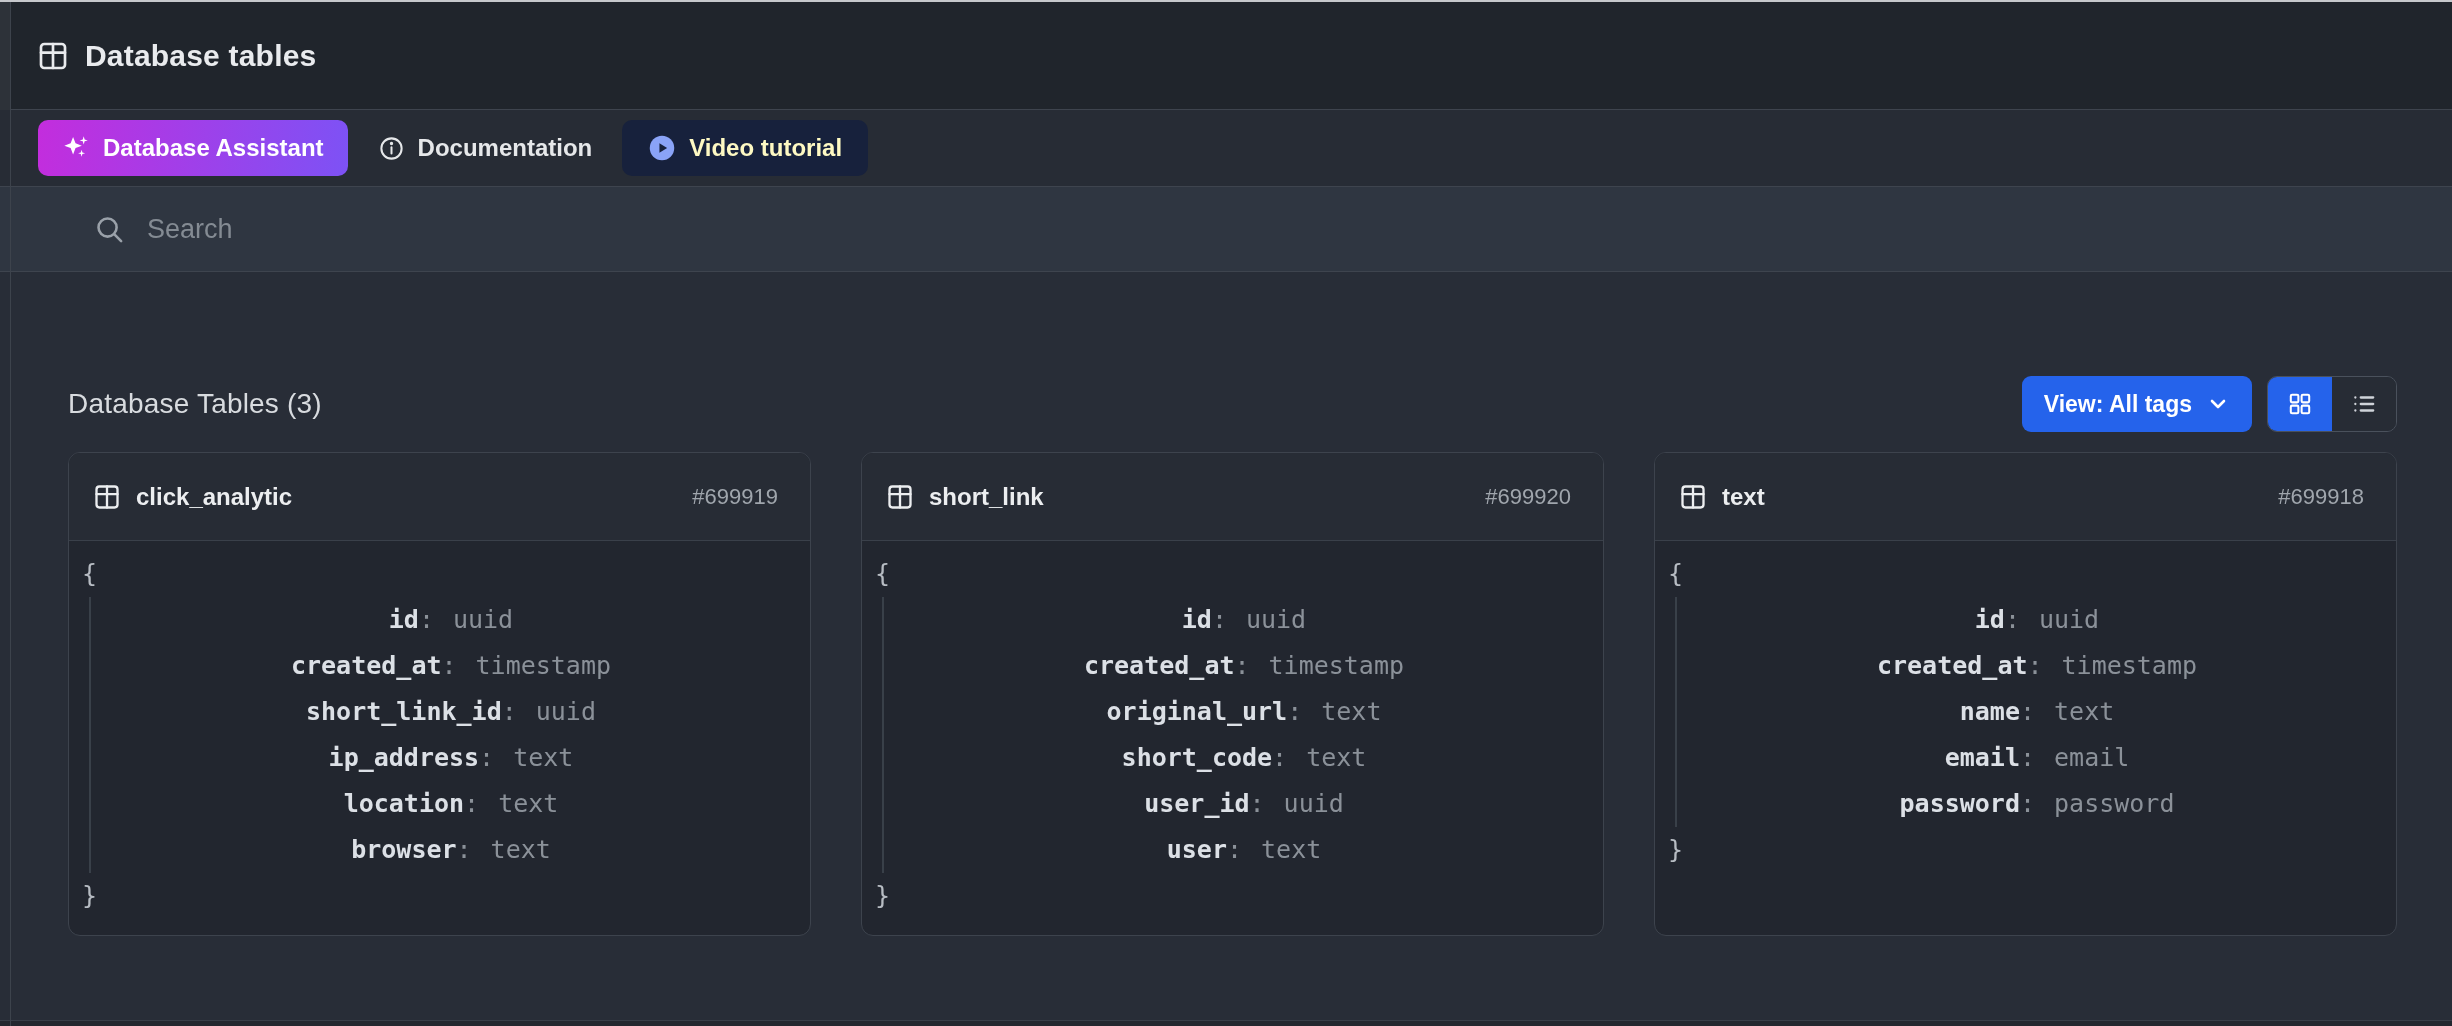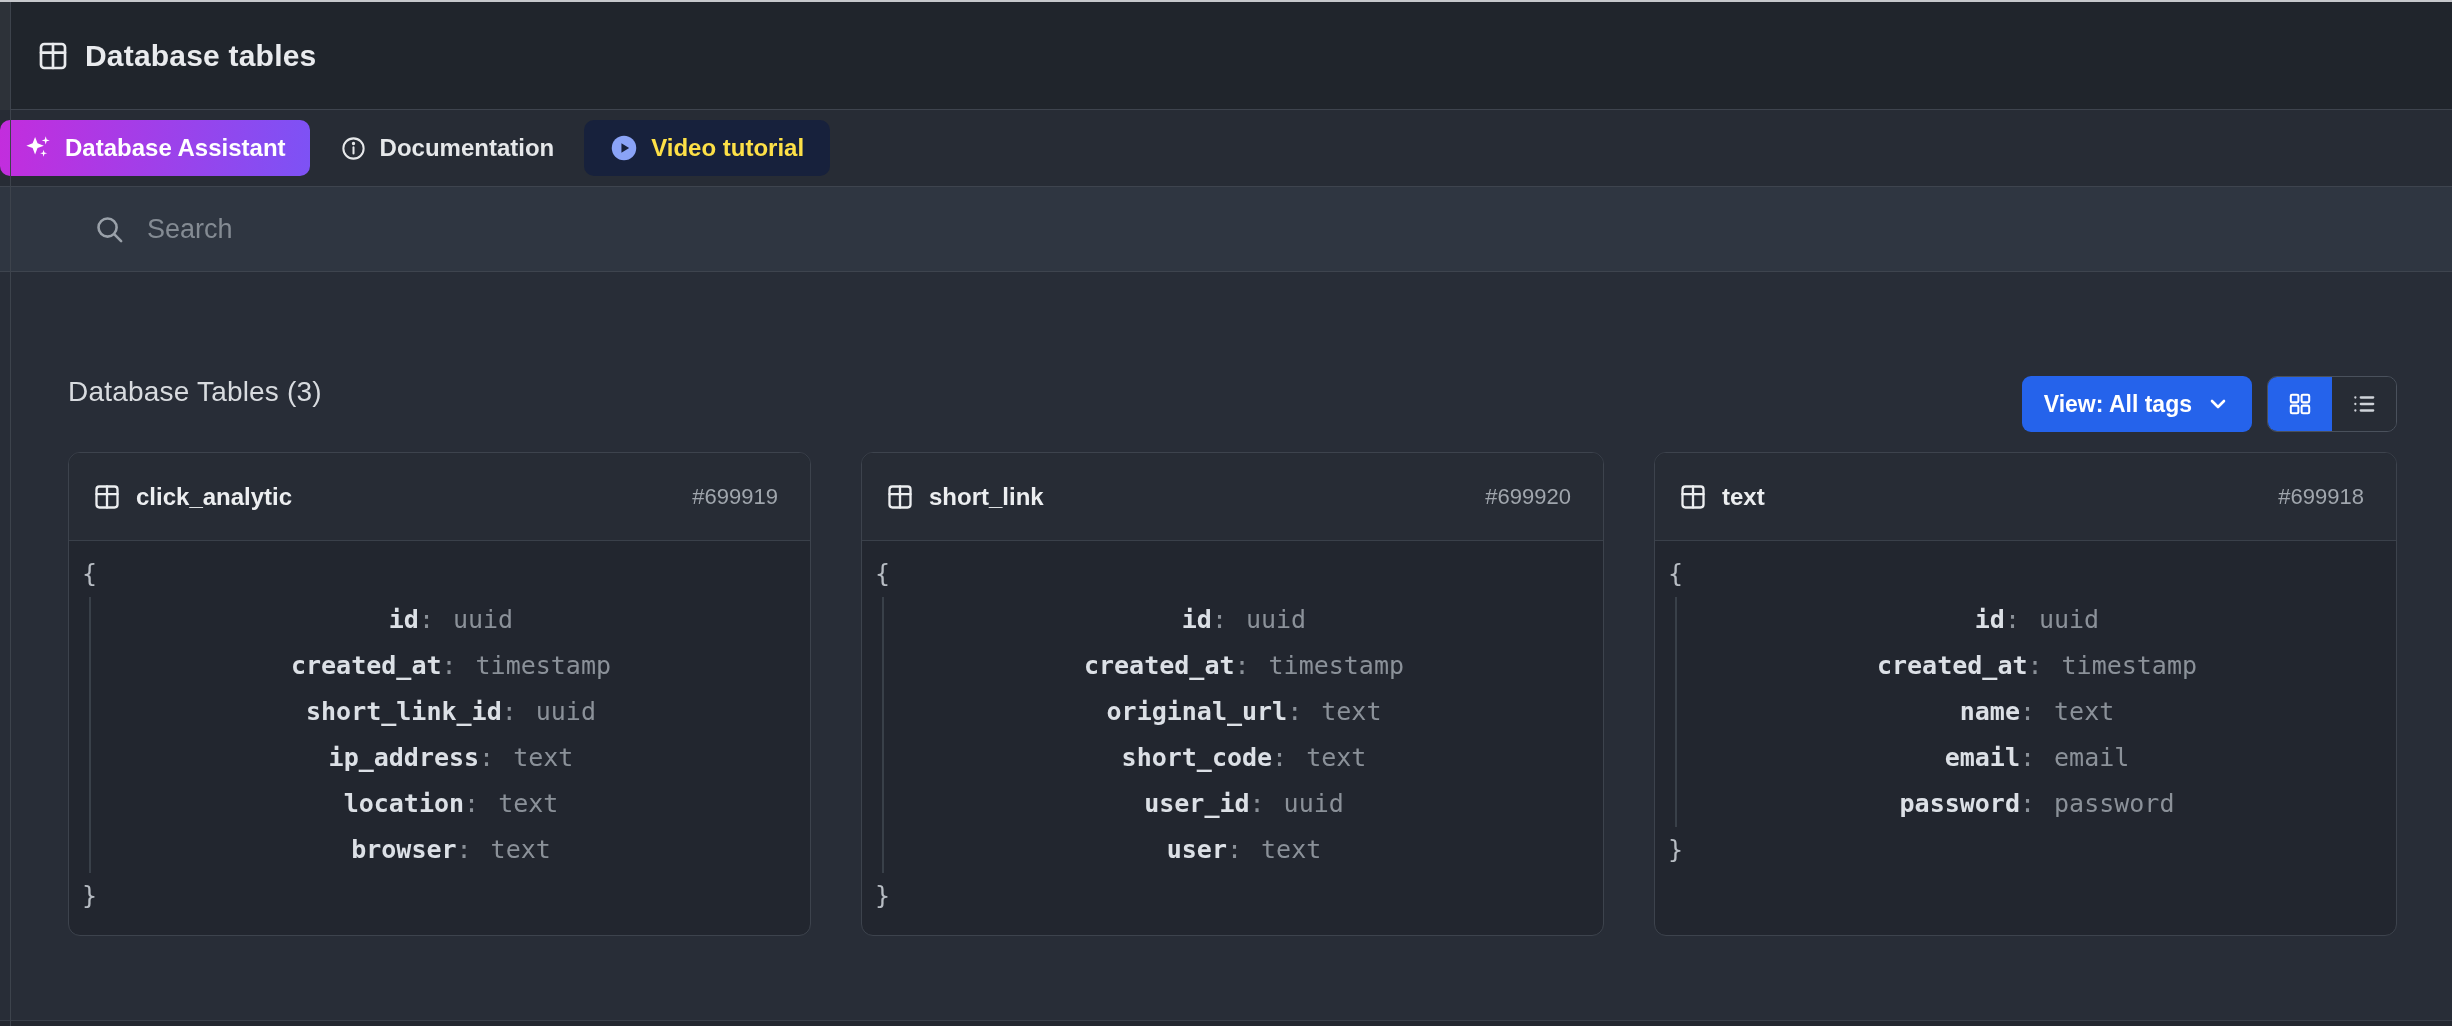--- a/index.html
+++ b/index.html
@@ -11,42 +11,42 @@
 
   
   .app-header { height:108px; background:#20252c; display:flex; align-items:center;
     padding:0 0 0 37px; border-bottom:1px solid #3e444e; }
   .app-header .hicon { width:32px; height:32px; color:#e9ebee; display:inline-flex; }
   .app-header h1 { color:#e9ebee; font-size:30px; font-weight:700; margin-left:16px; letter-spacing:.2px; }
   .header-left-patch { position:absolute; left:0; top:2px; width:10px; height:108px; background:#2d3239; }
 
   
   .toolbar { height:77px; background:#272c35; display:flex; align-items:center;
-    gap:26px; border-bottom:1px solid #3e444e; }
+    padding-left:38px; gap:26px; border-bottom:1px solid #3e444e; }
   .toolbar button { display:inline-flex; align-items:center; gap:13px; height:56px;
     border:none; cursor:pointer; font-family:"Liberation Sans",sans-serif; font-size:24px; }
   .btn-assistant { background:linear-gradient(96deg,#c32ddd 0%,#7d52f5 100%);
     color:#ffffff; font-weight:700; border-radius:10px; padding:0 24px; }
   .btn-assistant .icn { width:28px; height:28px; display:inline-flex; }
   .btn-doc { background:transparent; color:#e6e8ea; font-weight:600; padding:0 4px; }
   .btn-doc .icn { width:27px; height:27px; display:inline-flex; color:#e6e8ea; }
-  .btn-video { background:#17213c; color:#fde047; font-weight:600; border-radius:10px; padding:0 26px; }
+  .btn-video { background:#17213c; color:#fef9c3; font-weight:600; border-radius:10px; padding:0 26px; }
   .btn-video .icn { width:28px; height:28px; display:inline-flex; }
 
   
   .searchbar { height:85px; background:#2f3641; display:flex; align-items:center;
     padding-left:94px; gap:22px; border-bottom:1px solid #3e444e; }
   .searchbar .icn { width:31px; height:31px; display:inline-flex; }
   .searchbar input { flex:1; background:transparent; border:none; outline:none;
     font-family:"Liberation Sans",sans-serif; font-size:27px; color:#cfd3d9; }
   .searchbar input::placeholder { color:#848b93; }
 
   
   .main { padding:104px 55px 0 68px; }
-  .section-row { display:flex; align-items:flex-start; justify-content:space-between; margin-bottom:20px; }
+  .section-row { display:flex; align-items:center; justify-content:space-between; margin-bottom:20px; }
   .section-row h2 { color:#d8dbdf; font-size:28px; font-weight:400; letter-spacing:.2px; }
   .controls { display:flex; align-items:center; gap:15px; }
   .btn-view { display:inline-flex; align-items:center; gap:14px; height:56px; padding:0 22px;
     background:#2563eb; color:#ffffff; border:none; border-radius:9px; cursor:pointer;
     font-family:"Liberation Sans",sans-serif; font-size:23px; font-weight:700; }
   .btn-view .icn { width:24px; height:24px; display:inline-flex; }
   .seg { display:flex; height:56px; border-radius:10px; overflow:hidden; border:1px solid #4a515c; }
   .seg button { width:64px; border:none; cursor:pointer; display:flex; align-items:center;
     justify-content:center; background:#272c35; }
   .seg button.active { background:#2563eb; }

